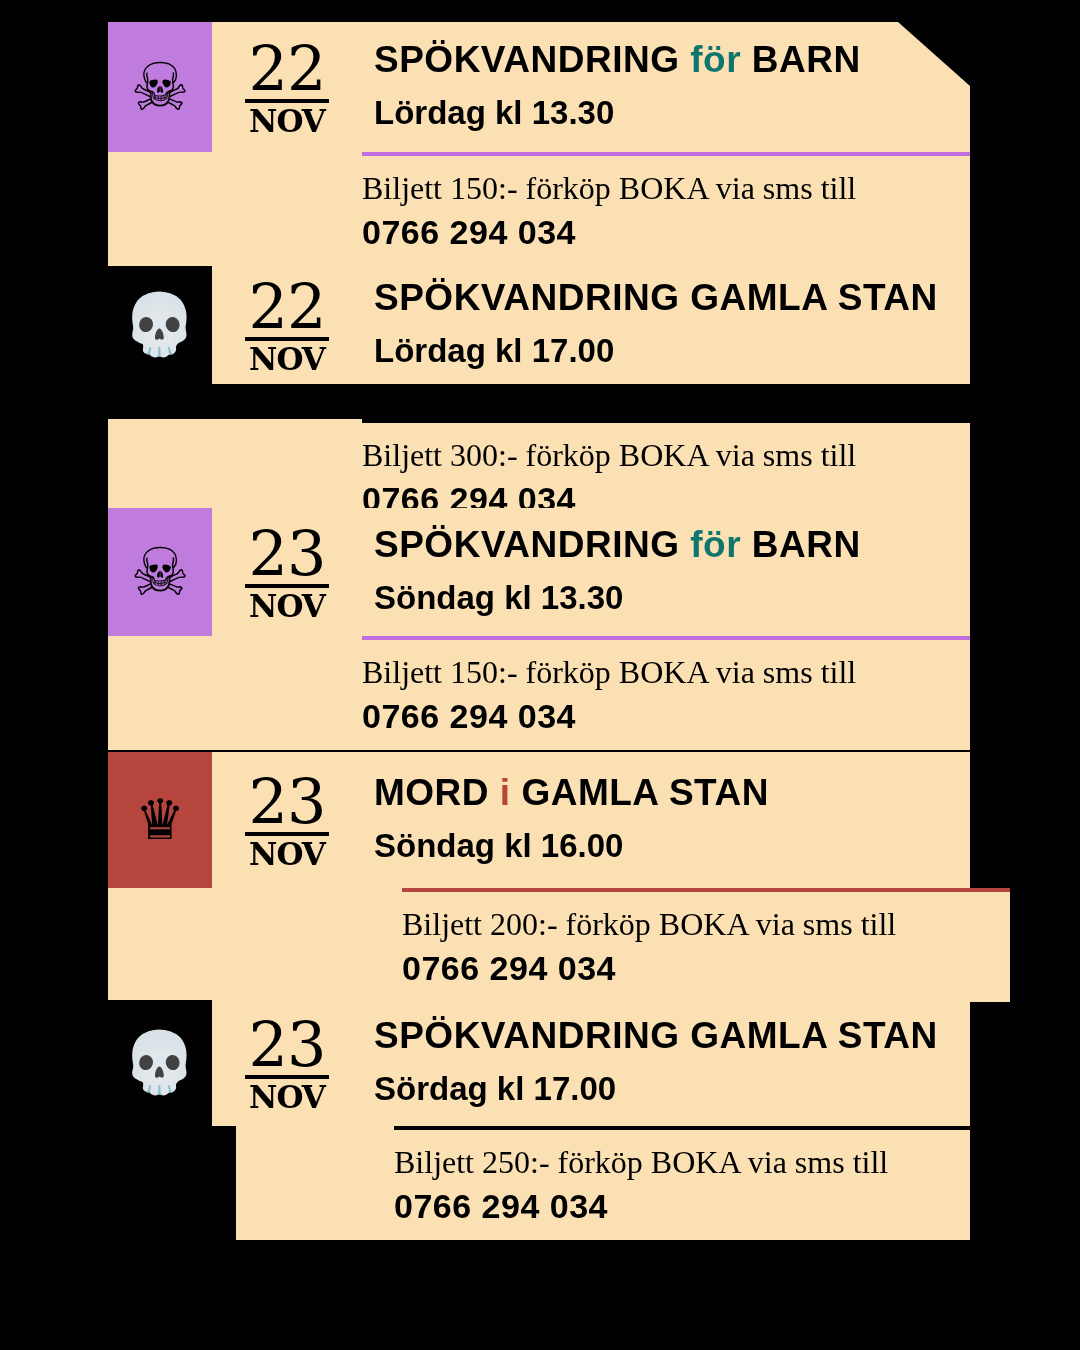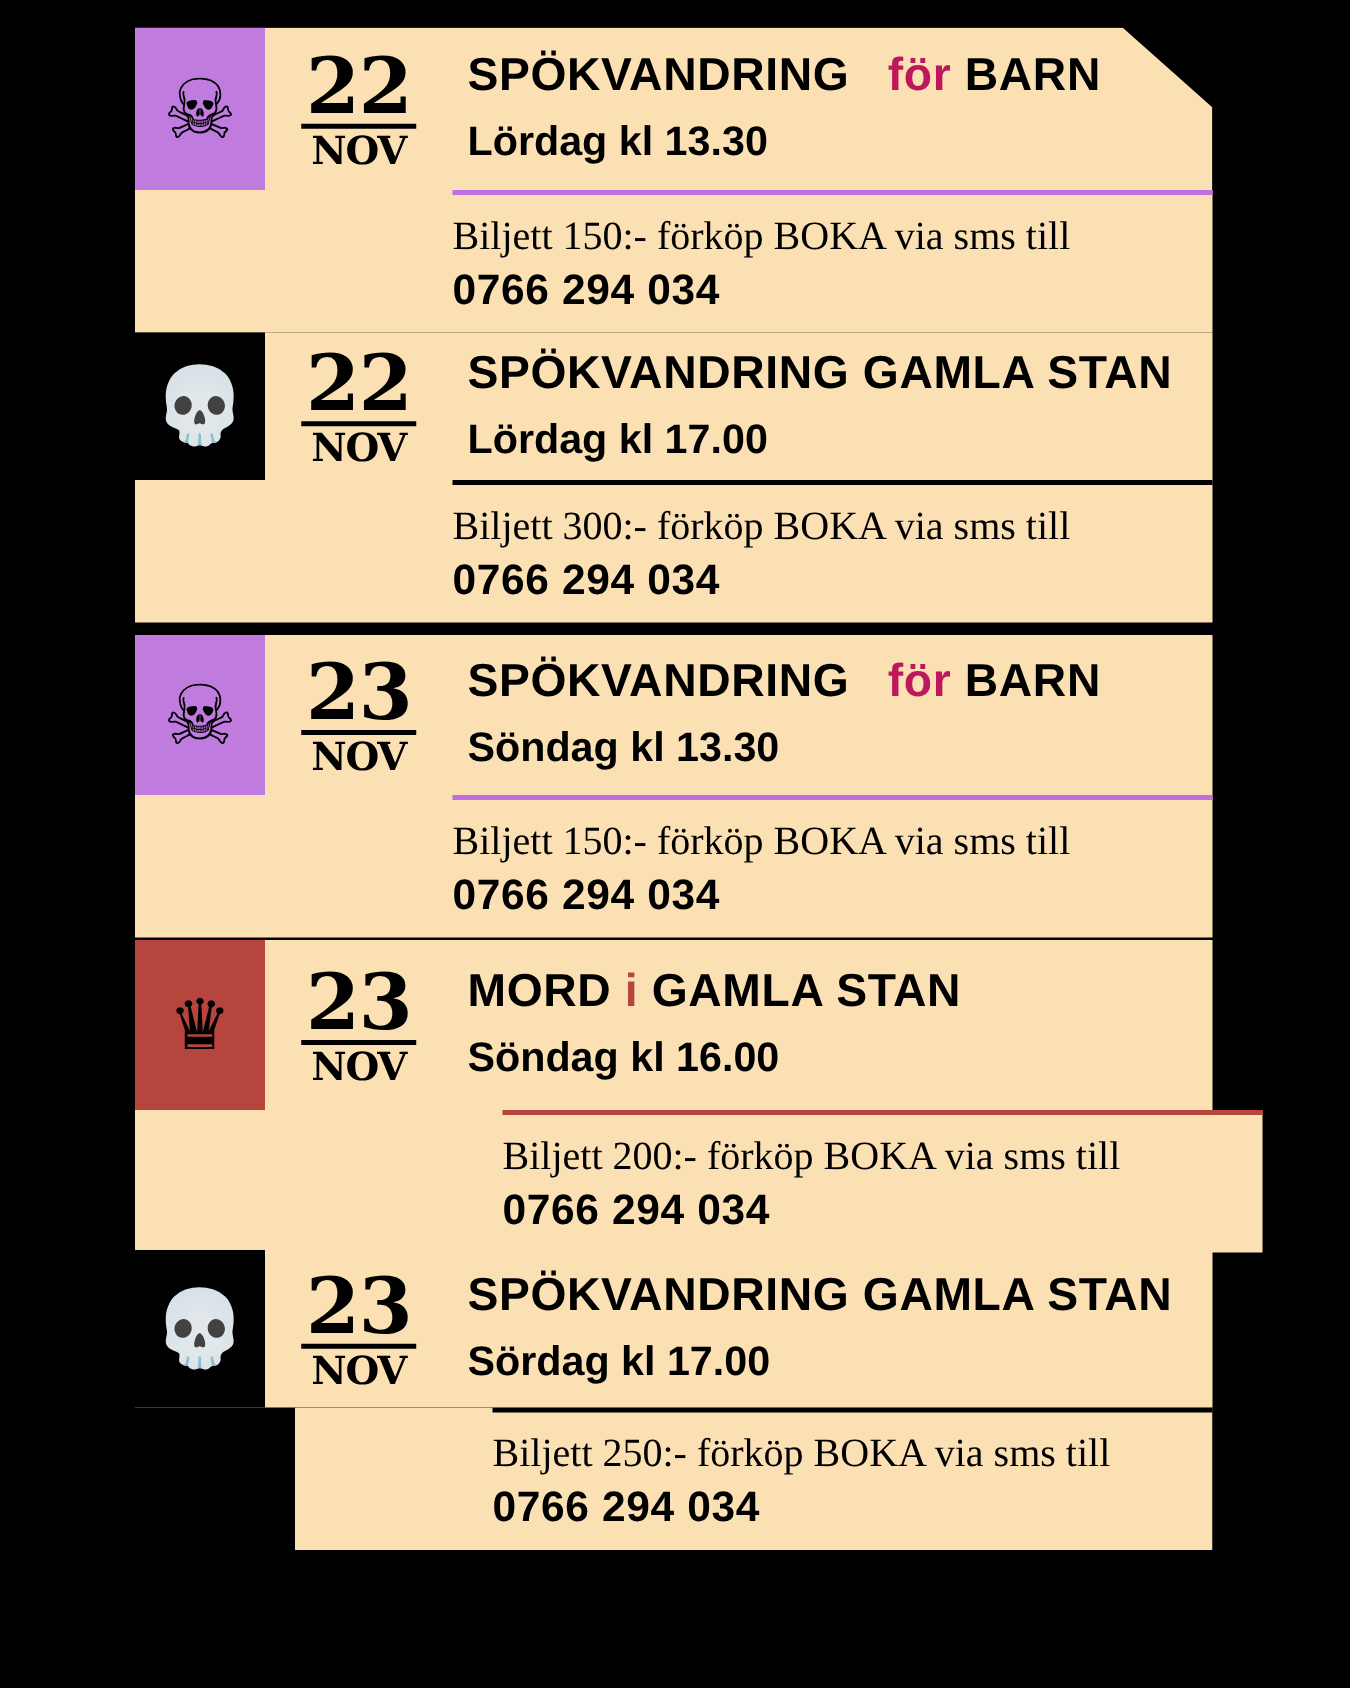--- a/index.html
+++ b/index.html
@@ -70,21 +70,21 @@
     width: 150px;
     display: flex;
     flex-direction: column;
     align-items: center;
     justify-content: center;
     color: #000;
     padding-top: 4px;
   }
   .date .dd {
     font-family: "DejaVu Serif", serif;
-    font-weight: bold;
+    font-weight: normal;
     font-size: 62px;
     line-height: 0.92;
     letter-spacing: -1px;
     border-bottom: 4px solid #000;
     padding: 0 4px 2px 4px;
   }
   .date .mm {
     font-family: "DejaVu Serif", serif;
     font-weight: bold;
     font-size: 31px;
@@ -102,21 +102,21 @@
     padding: 6px 10px 10px 12px;
   }
   .title {
     font-family: "Liberation Sans", sans-serif;
     font-weight: bold;
     font-size: 37px;
     letter-spacing: 0.5px;
     color: #000;
     white-space: nowrap;
   }
-  .title .accent-purple { color: #be185d; margin-left: 20px; }
+  .title .accent-purple { color: #0f766e; }
   .title .accent-red    { color: #b6453e; }
   .subtitle {
     font-family: "Liberation Sans", sans-serif;
     font-weight: bold;
     font-size: 33px;
     color: #000;
     margin-top: 13px;
     white-space: nowrap;
   }
 
@@ -192,21 +192,21 @@
       </div>
       <div class="date">
         <div class="dd">22</div>
         <div class="mm">NOV</div>
       </div>
       <div class="titles">
         <div class="title">SPÖKVANDRING GAMLA STAN</div>
         <div class="subtitle">Lördag kl 17.00</div>
       </div>
     </div>
-    <div class="card-bottom" style="width:862px;">
+    <div class="card-bottom" style="width:862px;margin-top:35px;">
       <div style="display:flex;">
         <div style="flex:0 0 254px;"></div>
         <div style="flex:1 1 auto;">
           <div class="divider black"></div>
           <div class="booking">
             <div class="line1">Biljett 300:- förköp   BOKA via sms till</div>
             <div class="line2">0766 294 034</div>
           </div>
         </div>
       </div>

